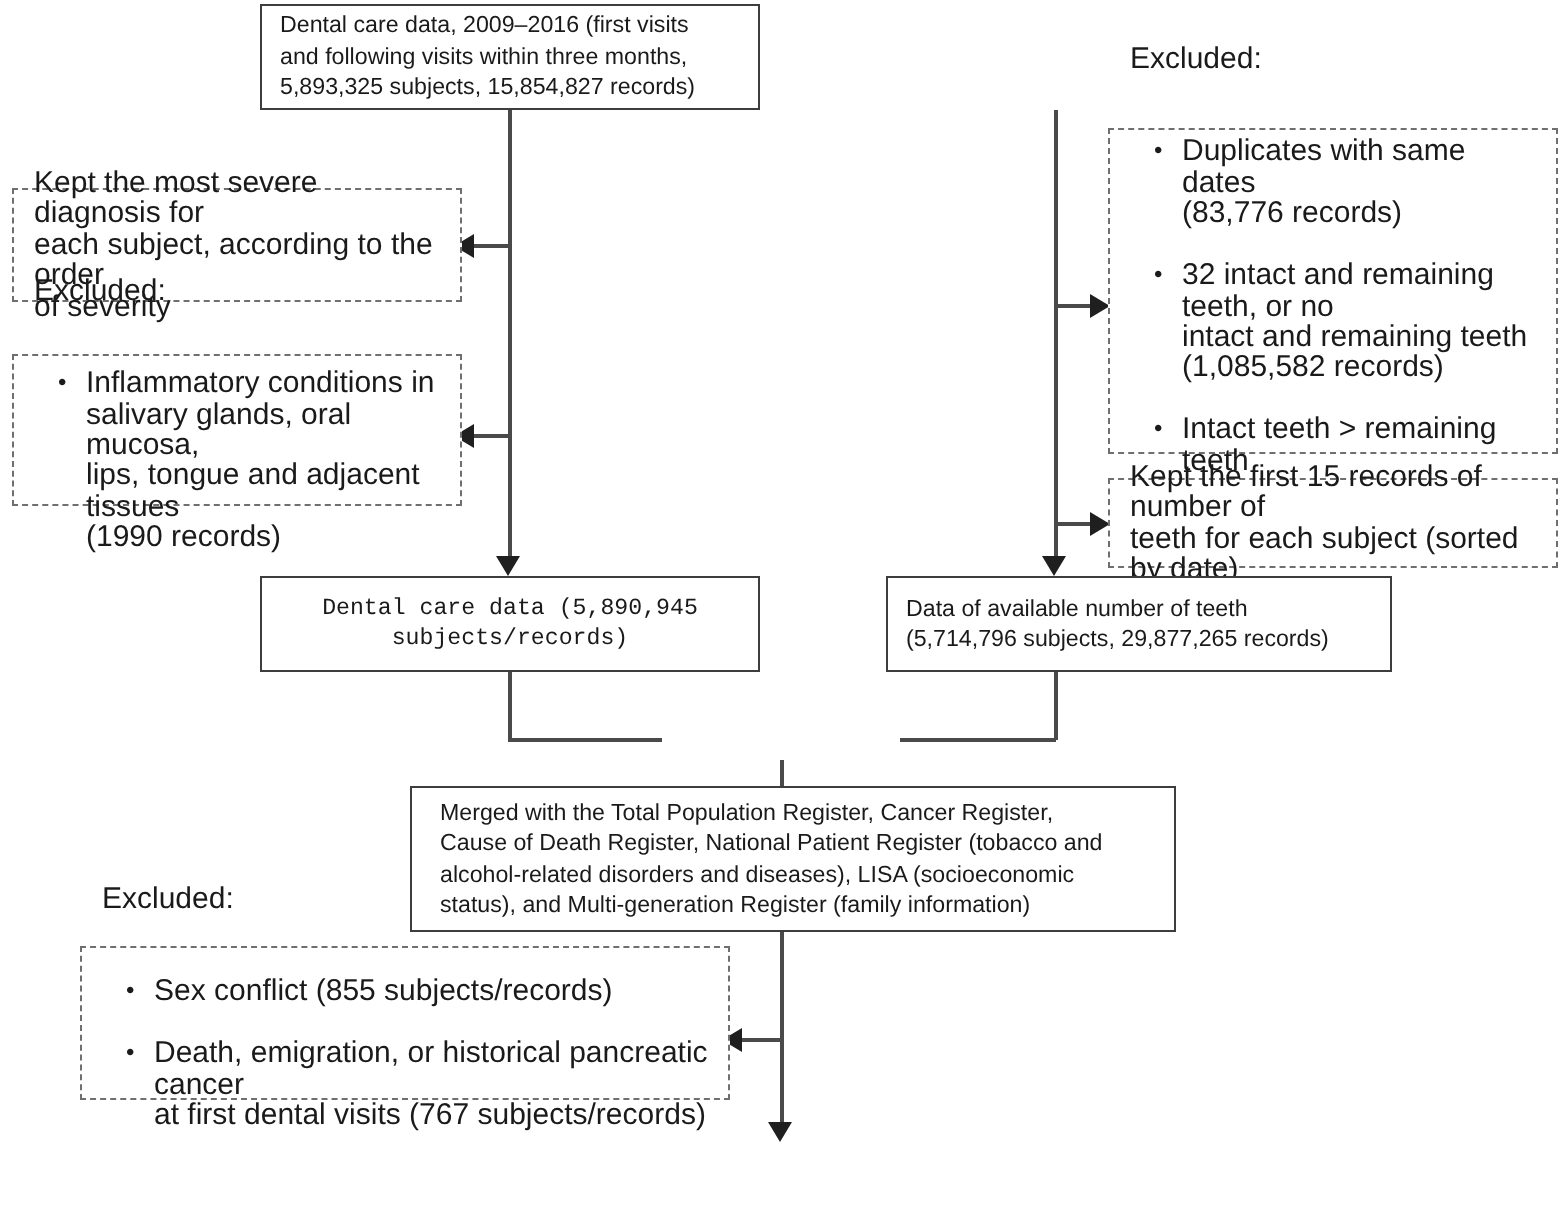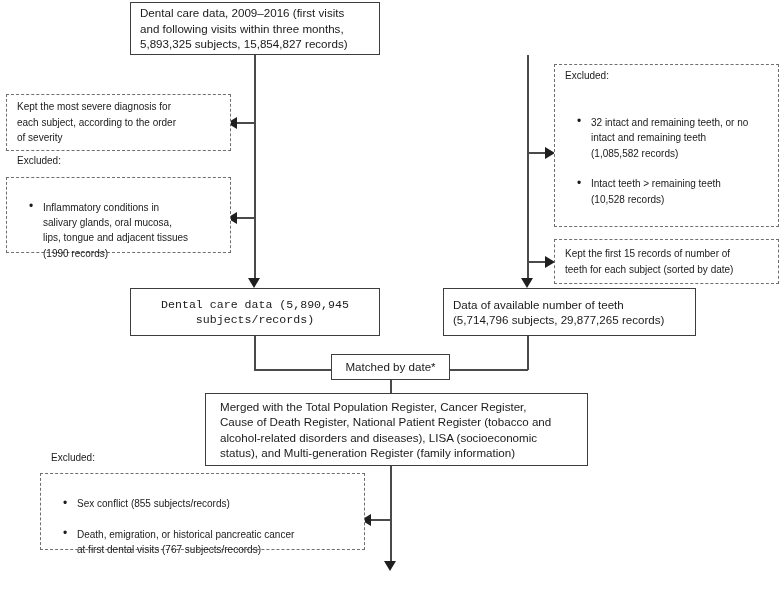--- a/index.html
+++ b/index.html
@@ -29,21 +29,21 @@
     z-index: 3;
   }
   .box.center { text-align: center; align-items: center; }
   .box.left   { text-align: left; align-items: flex-start; }
   .box .pad { padding: 0 9px; white-space: pre-line; }
   .dashed {
     position: absolute;
     box-sizing: border-box;
     border: 1.3px dashed #6f6f6f;
     background: #ffffff;
-    font-size: 10px;
+    font-size: 15px;
     line-height: 15.4px;
     display: flex;
     flex-direction: column;
     justify-content: center;
     z-index: 3;
   }
   .dashed .pad { padding: 0 10px; white-space: pre-line; }
   .exc-title { display: block; }
   .bullets { margin: 0; padding: 0; list-style: none; }
   .bullets li {
@@ -135,20 +135,22 @@
       </ul>
     </div>
   </div>
 
   <div class="hline" style="left:528px; top:152px; width:20px;"></div>
   <div class="arrow-right" style="left:545px; top:147px;"></div>
   <div class="dashed" style="left:554px; top:64px; width:225px; height:163px;">
     <div class="pad">
       <span class="exc-title">Excluded:</span>
       <ul class="bullets">
+        <li>Duplicates with same dates
+(83,776 records)</li>
         <li>32 intact and remaining teeth, or no
 intact and remaining teeth
 (1,085,582 records)</li>
         <li>Intact teeth &gt; remaining teeth
 (10,528 records)</li>
       </ul>
     </div>
   </div>
 
   <div class="hline" style="left:528px; top:261px; width:20px;"></div>
@@ -167,23 +169,20 @@
     <span class="pad">Data of available number of teeth
 (5,714,796 subjects, 29,877,265 records)</span>
   </div>
 
   <div class="vline" style="left:254px; top:336px; height:34px;"></div>
   <div class="hline" style="left:254px; top:369px; width:77px;"></div>
 
   <div class="vline" style="left:527px; top:336px; height:34px;"></div>
   <div class="hline" style="left:450px; top:369px; width:78px;"></div>
 
-  <div class="box center" style="left:331px; top:354px; width:119px; height:26px;">
-    <span class="pad">Matched by date*</span>
-  </div>
 
   <div class="vline" style="left:390px; top:380px; height:13px;"></div>
 
   <div class="box left" style="left:205px; top:393px; width:383px; height:73px;">
     <span class="pad" style="padding:0 14px;">Merged with the Total Population Register, Cancer Register,
 Cause of Death Register, National Patient Register (tobacco and
 alcohol-related disorders and diseases), LISA (socioeconomic
 status), and Multi-generation Register (family information)</span>
   </div>
 

